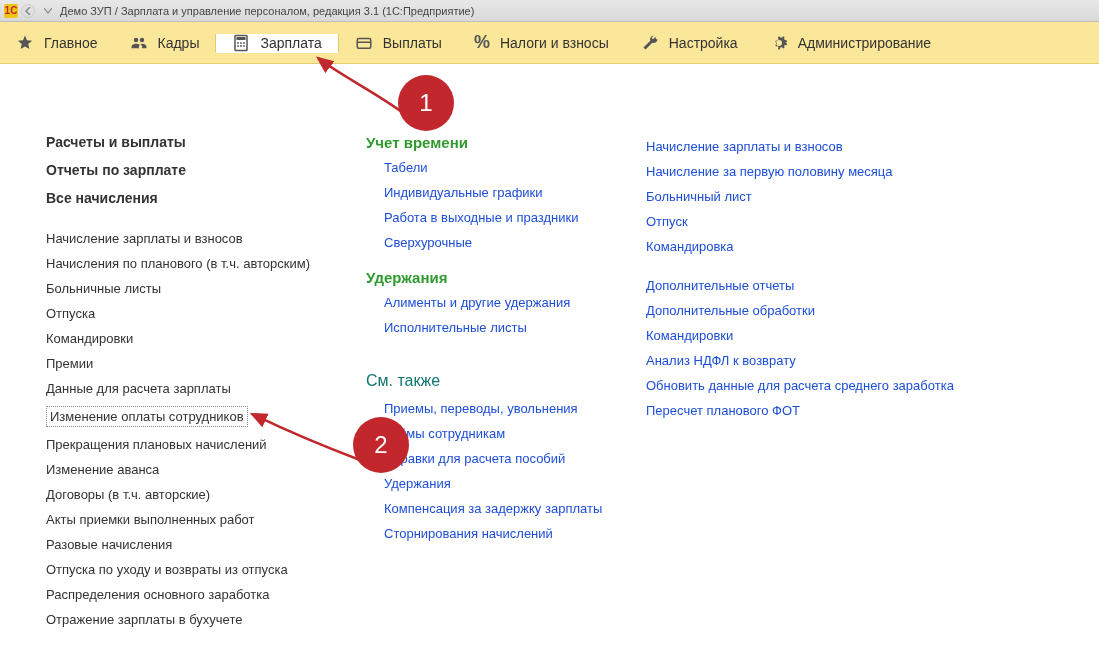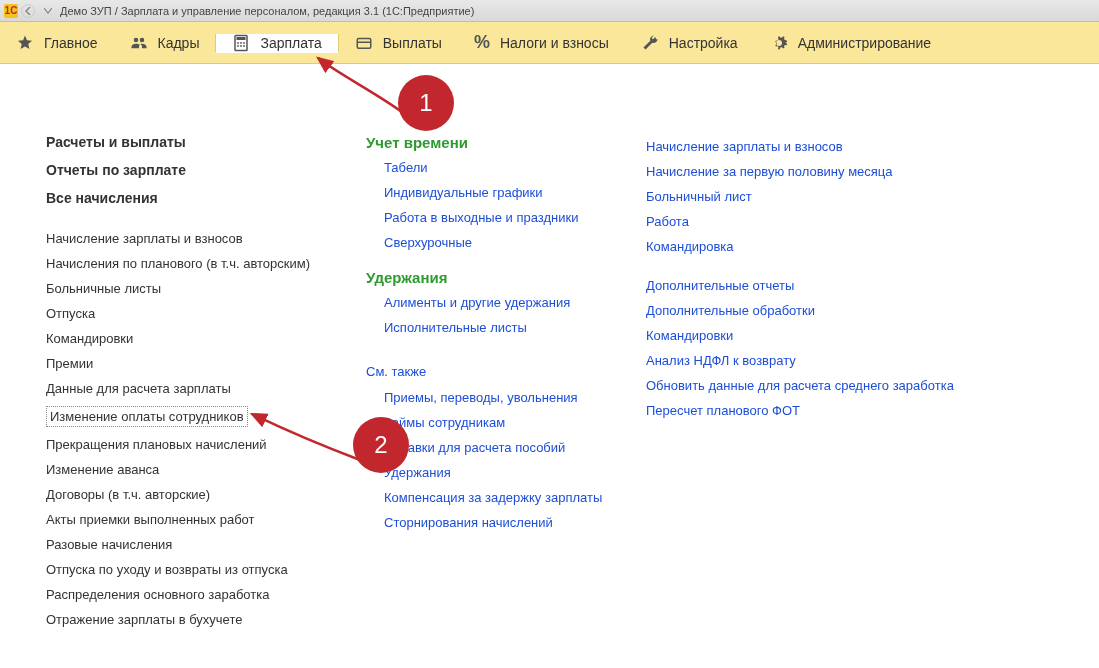--- a/index.html
+++ b/index.html
@@ -21,21 +21,21 @@
     .columns{display:flex;padding:70px 0 20px 46px}
     .col{display:flex;flex-direction:column}
     .col1{width:320px}
     .col2{width:262px}
     .col3{width:340px}
     .group-head{font-size:14px;font-weight:bold;color:#333;margin-bottom:6px}
     .green-head{font-size:15px;font-weight:bold;color:#2f9a2f;margin:0 0 4px 0}
     .link-item{font-size:13px;color:#333;padding:5px 0;cursor:pointer}
     .sub-link{font-size:13px;color:#1d4ed8;padding:5px 0 5px 18px;cursor:pointer}
     .spacer{height:14px}
-    .seealso{font-size:13px;color:#1d4ed8;padding:2px 0 2px 0;margin-top:8px;margin-bottom:4px}
+    .seealso{font-size:16px;color:#0f766e;padding:2px 0 2px 0;margin-top:16px;margin-bottom:4px}
     .highlight{display:inline-block;border:1px dotted #888;padding:2px 3px}
     
     .badge{position:absolute;width:56px;height:56px;background:#c1272d;border-radius:50%;color:#fff;font-size:24px;display:flex;align-items:center;justify-content:center;z-index:5;font-family:Arial}
     #b1{left:398px;top:75px}
     #b2{left:353px;top:417px}
     
     svg.arrow{position:absolute;z-index:4;pointer-events:none}
   </style>
 </head>
 <body>
@@ -164,21 +164,21 @@
       <div class="sub-link">Справки для расчета пособий</div>
       <div class="sub-link">Удержания</div>
       <div class="sub-link">Компенсация за задержку зарплаты</div>
       <div class="sub-link">Сторнирования начислений</div>
     </div>
 
     <div class="col col3">
       <div class="sub-link">Начисление зарплаты и взносов</div>
       <div class="sub-link">Начисление за первую половину месяца</div>
       <div class="sub-link">Больничный лист</div>
-      <div class="sub-link">Работа</div>
+      <div class="sub-link">Отпуск</div>
       <div class="sub-link">Командировка</div>
 
       <div class="spacer"></div>
       <div class="sub-link">Дополнительные отчеты</div>
       <div class="sub-link">Дополнительные обработки</div>
       <div class="sub-link">Командировки</div>
       <div class="sub-link">Анализ НДФЛ к возврату</div>
       <div class="sub-link">Обновить данные для расчета среднего заработка</div>
       <div class="sub-link">Пересчет планового ФОТ</div>
     </div>

